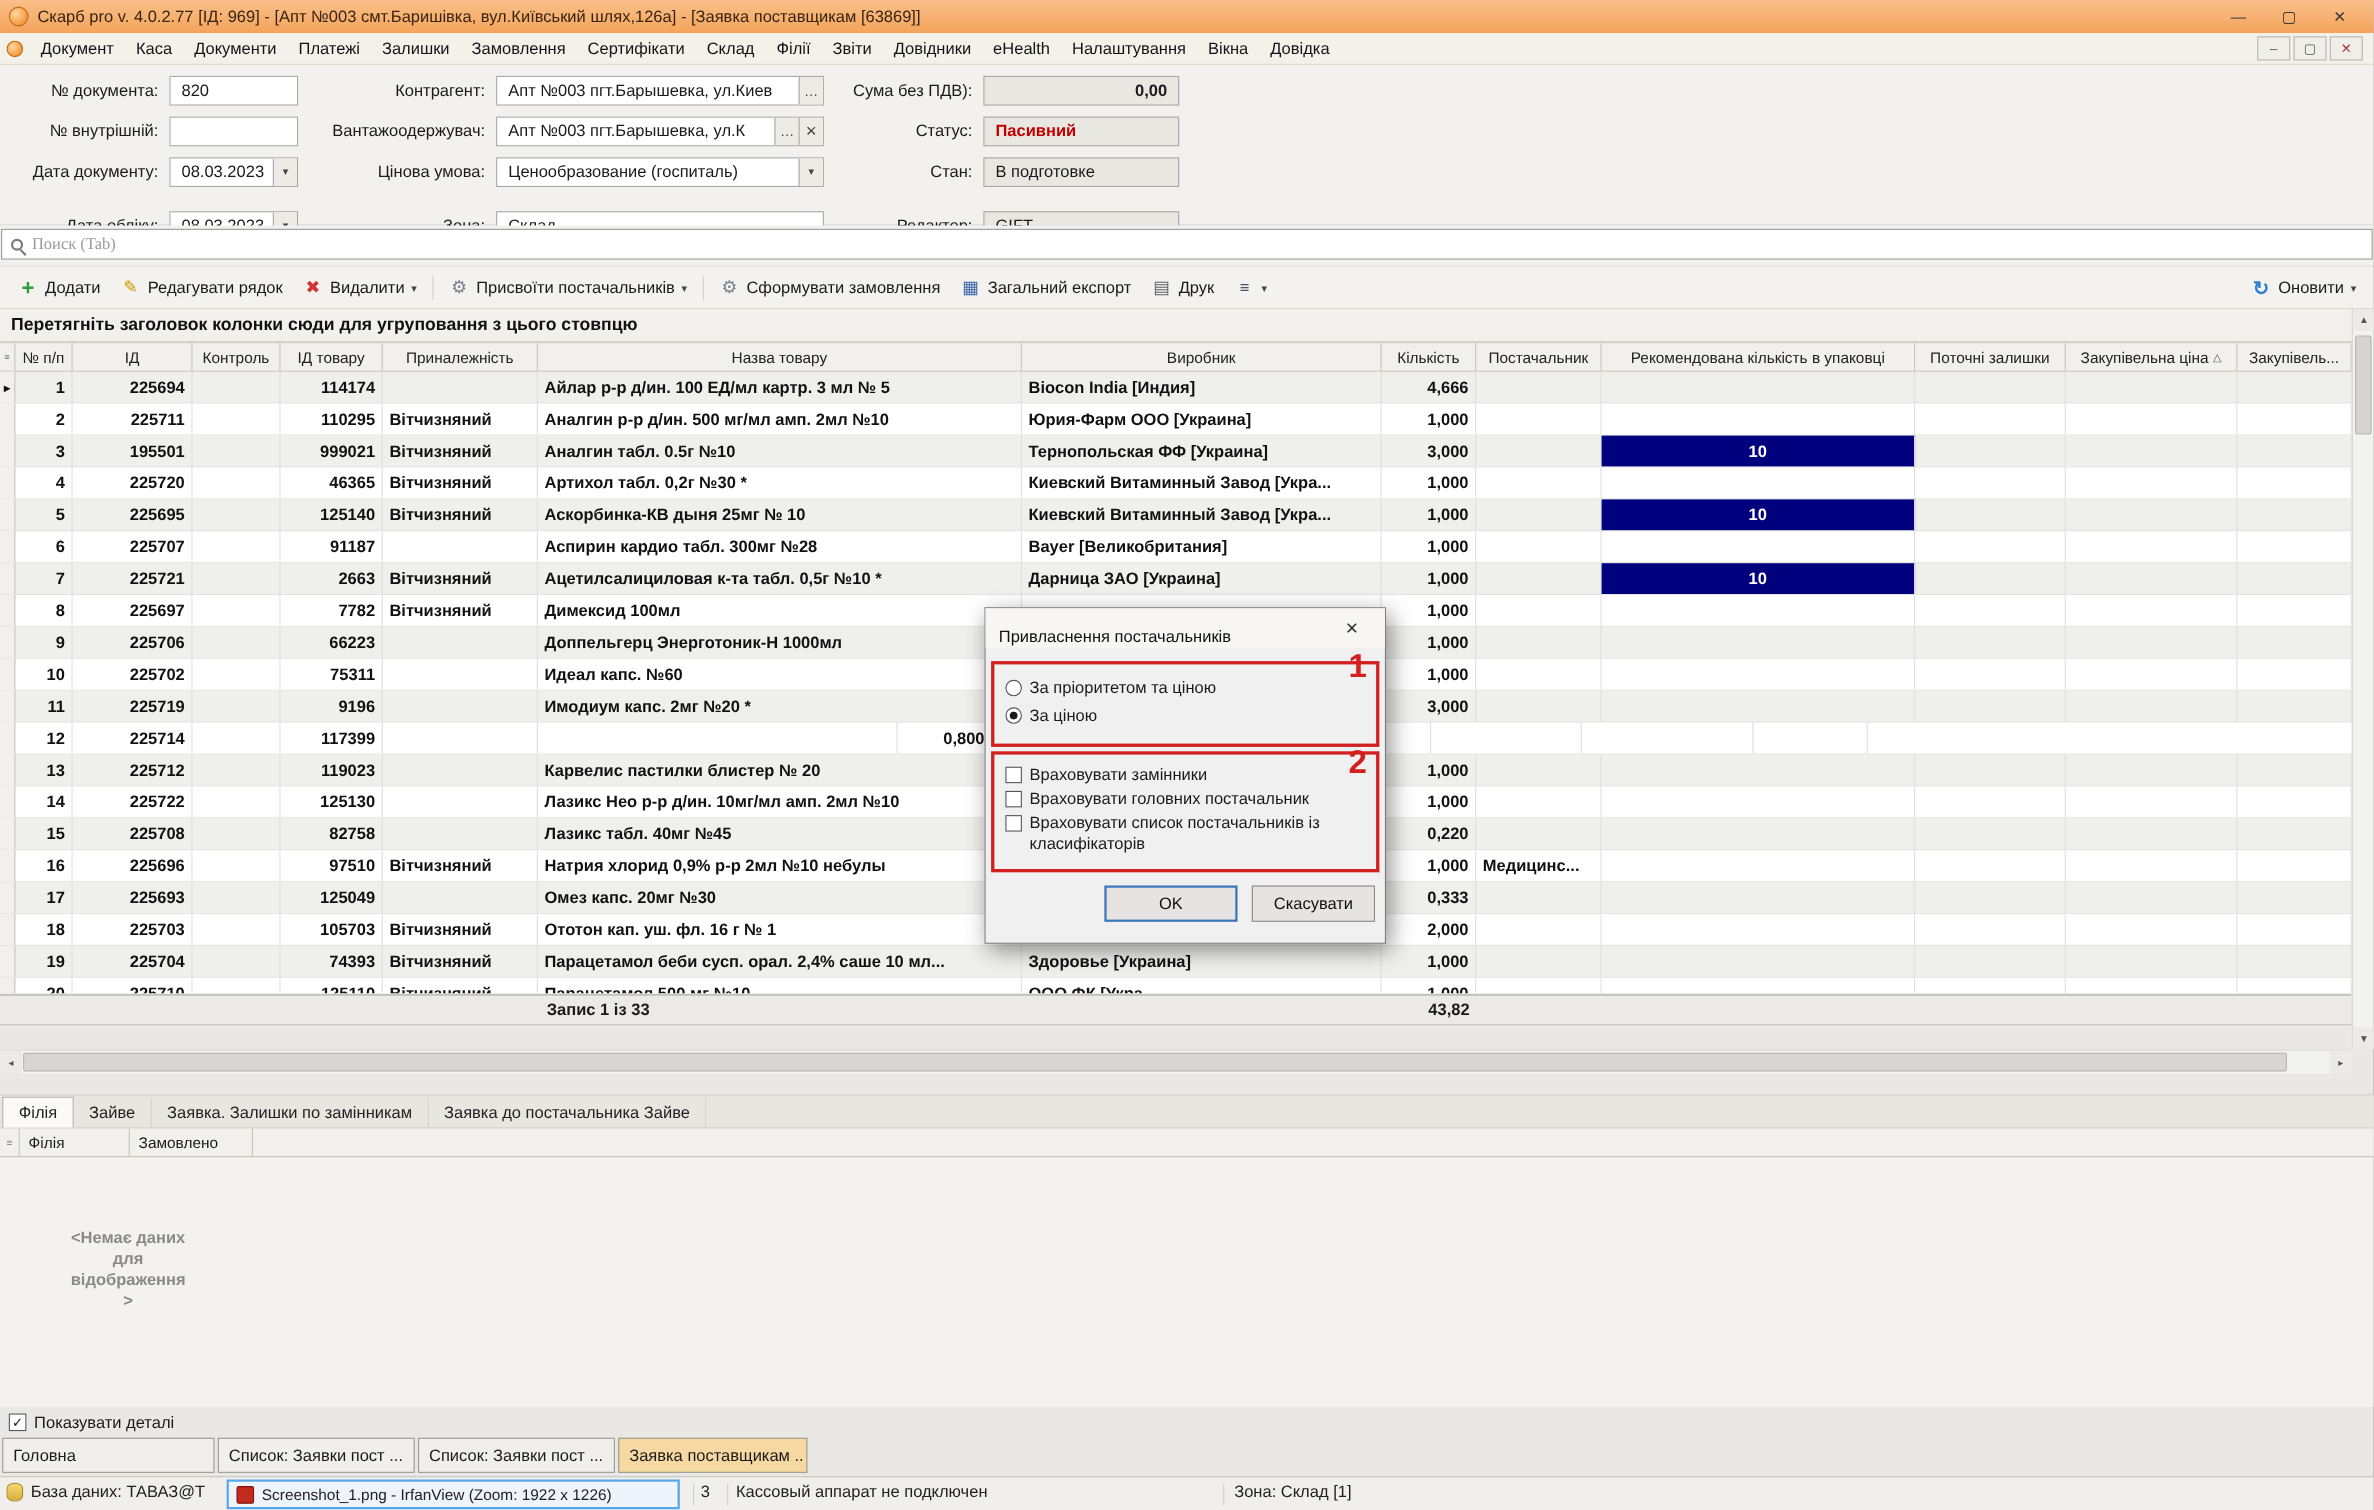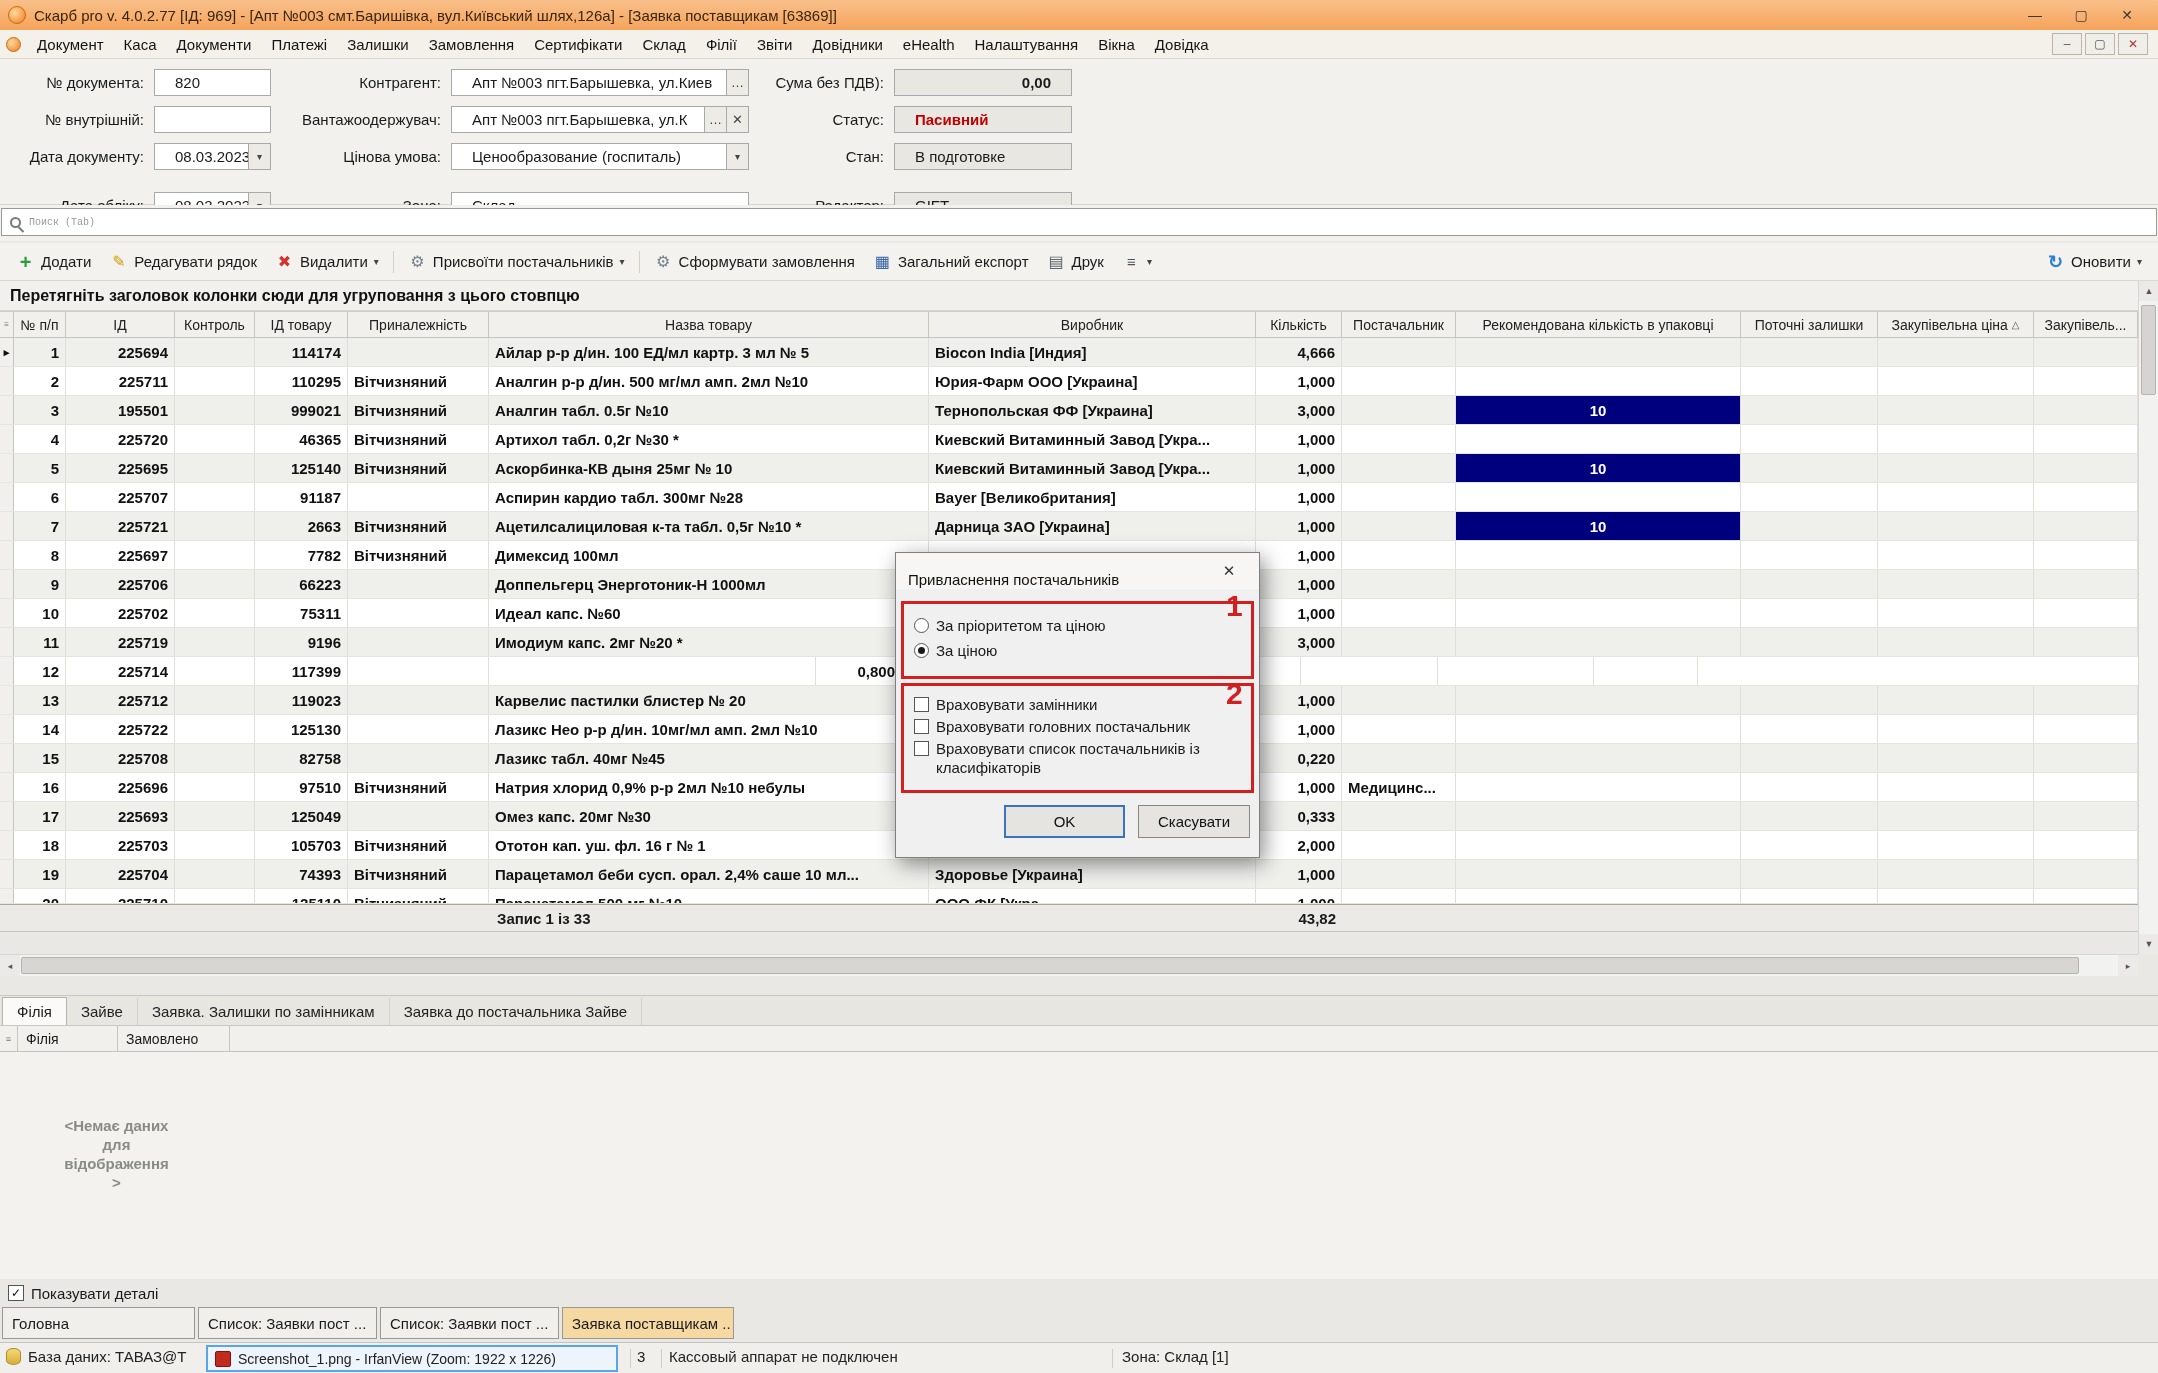--- a/index.html
+++ b/index.html
@@ -24,34 +24,34 @@
   
   .formarea{position:absolute;left:0;top:59px;width:2158px;height:146px;background:#f2f1ed;border-bottom:1px solid #d8d6d0}
   .fitem{position:absolute;display:flex;align-items:center;gap:4px;height:28px}
   .r1{top:9px}.r2{top:46px}.r3{top:83px}.r4{top:132px}
   .c1{left:8px}.c1 .fl{width:142px}
   .c2{left:259px}.c2 .fl{width:188px}
   .c3{left:704px}.c3 .fl{width:186px}
   .fl{text-align:right;padding-right:6px;white-space:nowrap;overflow:hidden;font-size:15px}
   .fld{height:27px;border:1px solid #a9a9a9;background:#fff;display:flex;align-items:stretch;overflow:hidden}
   .w117{width:117px}.w298{width:298px}.w178{width:178px}
-  .fld .fv{flex:1;display:flex;align-items:center;padding:0 20px;white-space:nowrap;overflow:hidden}
+  .fld .fv{flex:1;display:flex;align-items:center;padding:0 10px;white-space:nowrap;overflow:hidden}
   .fld.ro{background:#e9e7e2}
   .fv.rt{justify-content:flex-end;font-weight:700}
   .fv.red{color:#c00000;font-weight:700}
   .dd,.sqbtn{width:22px;flex:none;border-left:1px solid #a9a9a9;background:#edebe6;display:flex;align-items:center;justify-content:center;color:#444}
   .dd{font-size:10px}
   .sqbtn{font-size:13px}
 
   
   .searchrow{position:absolute;left:0;top:205px;width:2158px;height:36px;background:#f2f1ed;padding:3px 1px}
   .searchbox{height:28px;border:1px solid #9a9a9a;background:#fff;display:flex;align-items:center;gap:8px;padding:0 8px}
   .mag{width:11px;height:11px;border:2px solid #7a7a7a;border-radius:50%;position:relative;flex:none}
   .mag::after{content:'';position:absolute;width:2px;height:7px;background:#7a7a7a;left:8px;top:7px;transform:rotate(-45deg)}
-  .searchbox input{border:none;outline:none;flex:1;font-family:Liberation Mono, monospace;font-size:10px;background:transparent}
+  .searchbox input{border:none;outline:none;flex:1;font-family:Liberation Serif, serif;font-size:15px;background:transparent}
   .searchbox input::placeholder{color:#9a9a9a}
 
   
   .toolbar{position:absolute;left:0;top:243px;width:2158px;height:38px;background:#f4f2ee;border-bottom:1px solid #dbd8d2;display:flex;align-items:center;padding:0 8px;gap:2px}
   .tbtn{height:29px;display:flex;align-items:center;gap:6px;padding:0 8px;border-radius:3px;white-space:nowrap}
   .tbtn.right{margin-left:auto}
   .ticon{width:19px;text-align:center;font-size:16px;line-height:1}
   .ic-add{color:#2e9e3a;font-weight:900;font-size:20px}
   .ic-edit{color:#d59a00}
   .ic-del{color:#d23333}

